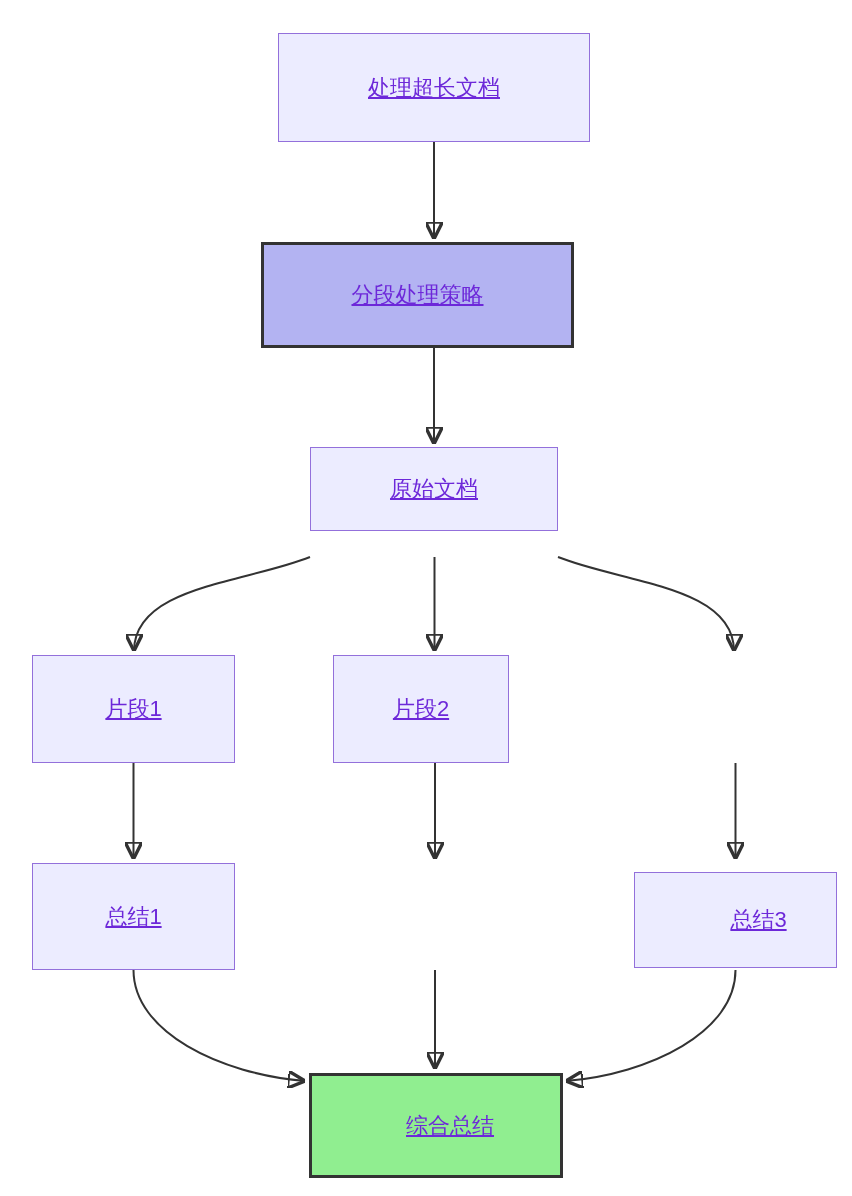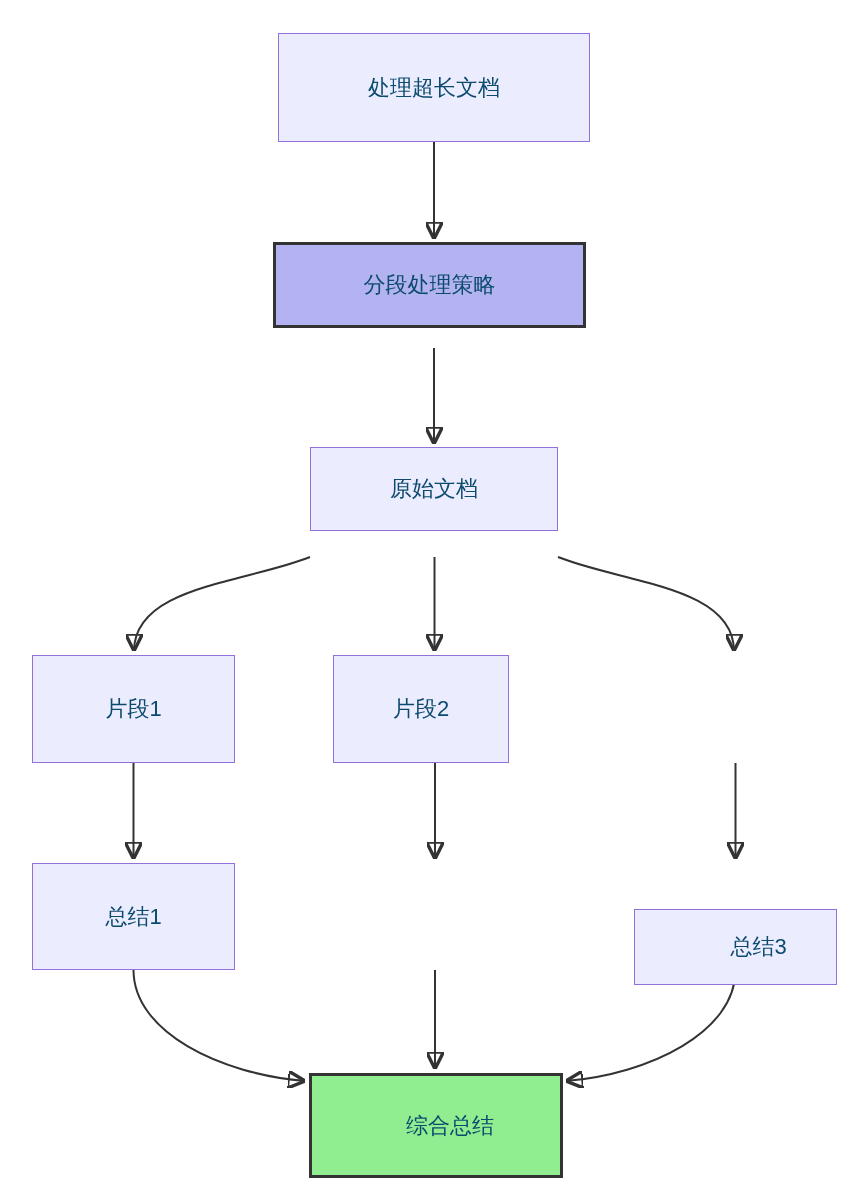--- a/index.html
+++ b/index.html
@@ -28,25 +28,26 @@
     stroke-width: 2px;
   }
   .node {
     position: absolute;
     box-sizing: border-box;
     display: flex;
     align-items: center;
     justify-content: center;
     background: #ECECFF;
     border: 1.5px solid #9370DB;
-    color: #0c4a6e;
+    color: #6d28d9;
     font-size: 22px;
     line-height: 1;
     text-align: right;
     white-space: nowrap;
+    text-decoration: underline;
   }
   .node.purple {
     background: #b3b3f2;
     border: 3px solid #333333;
   }
   .node.green {
     background: #90EE90;
     border: 3px solid #333333;
   }
 </style>
@@ -71,21 +72,21 @@
     <path d="M735.5,763 V859" marker-end="url(#arrow)"></path>
     <path d="M133.5,970 C133.5,1032 220,1074 305,1081" marker-end="url(#arrow)"></path>
     <path d="M435,970 V1069" marker-end="url(#arrow)"></path>
     <path d="M735.5,970 C735.5,1032 650,1074 566,1081" marker-end="url(#arrow)"></path>
   </svg>
 
   <div class="node" style="left:278px; top:33px; width:312px; height:109px;">
     <span>处理超长文档</span>
   </div>
 
-  <div class="node purple" style="left:273px; top:242px; width:313px; height:86px;">
+  <div class="node purple" style="left:261px; top:242px; width:313px; height:106px;">
     <span>分段处理策略</span>
   </div>
 
   <div class="node" style="left:310px; top:447px; width:248px; height:84px;">
     <span>原始文档</span>
   </div>
 
   <div class="node" style="left:32px; top:655px; width:203px; height:108px;">
     <span>片段1</span>
   </div>
@@ -93,21 +94,21 @@
   <div class="node" style="left:333px; top:655px; width:176px; height:108px;">
     <span>片段2</span>
   </div>
 
 
   <div class="node" style="left:32px; top:863px; width:203px; height:107px;">
     <span>总结1</span>
   </div>
 
 
-  <div class="node" style="left:634px; top:909px; width:203px; height:76px;padding-left:46px;">
+  <div class="node" style="left:634px; top:872px; width:203px; height:96px;padding-left:46px;">
     <span>总结3</span>
   </div>
 
   <div class="node green" style="left:309px; top:1073px; width:254px; height:105px;padding-left:28px;">
     <span>综合总结</span>
   </div>
 
 </div>
 
 </body></html>

